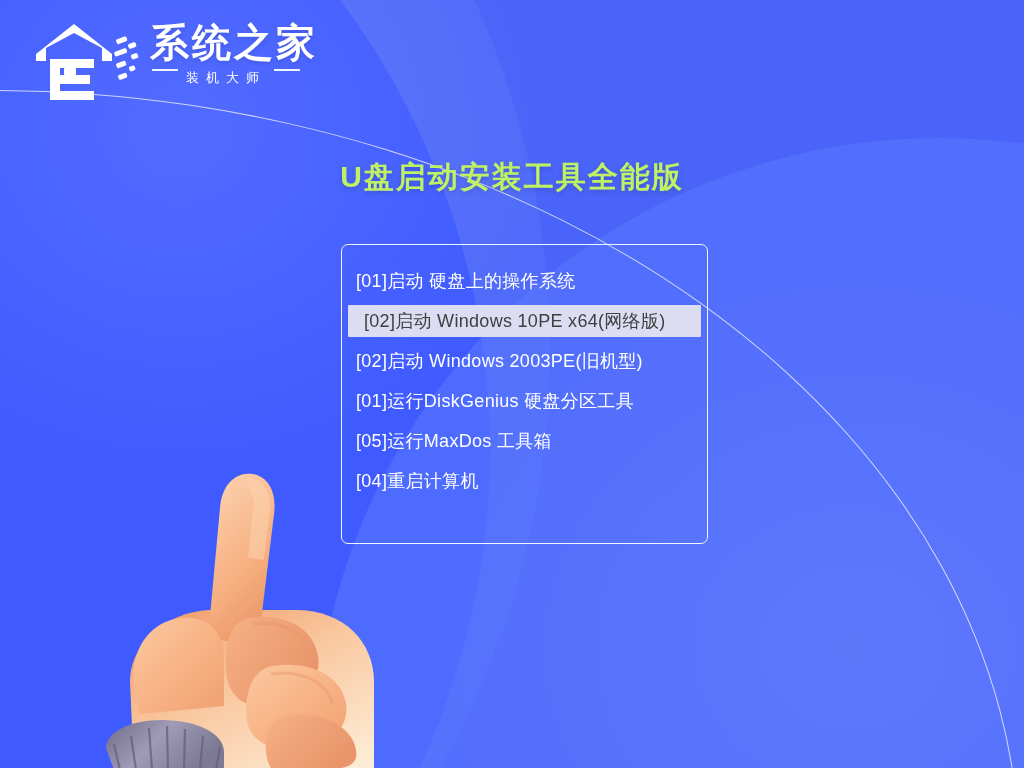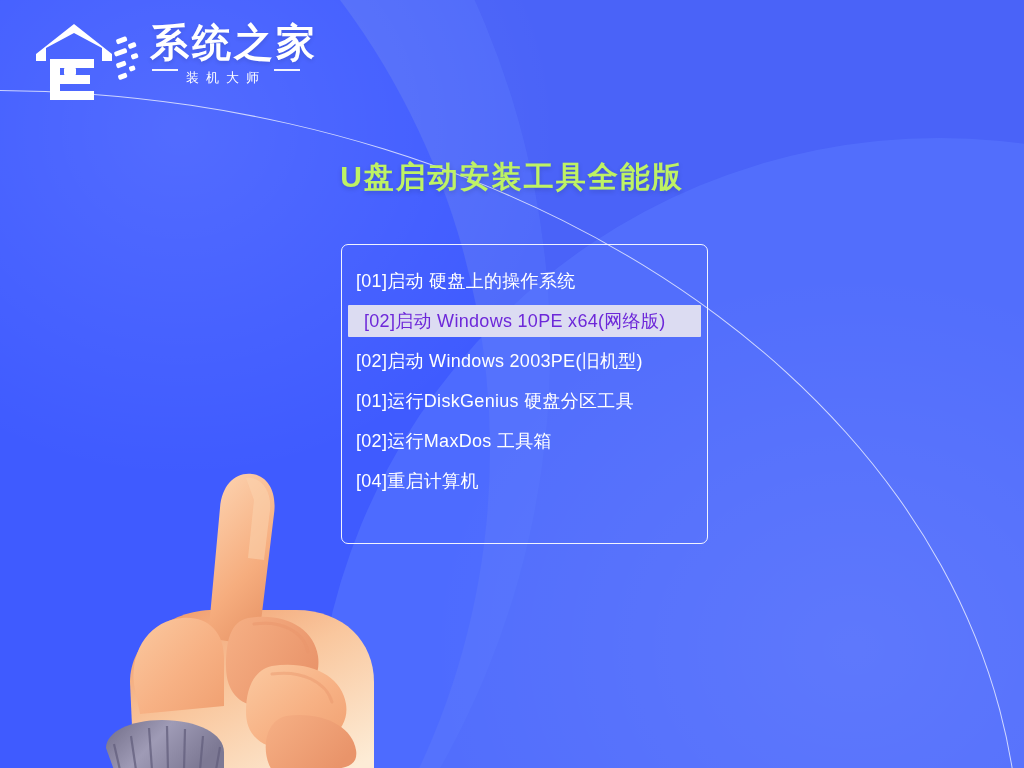--- a/index.html
+++ b/index.html
@@ -100,21 +100,21 @@
     margin:0 6px 8px 6px;
     padding:0 8px;
     color:#ffffff;
     font-size:18px;
     letter-spacing:.3px;
     white-space:nowrap;
     border-radius:1px;
   }
   .menu-item.selected {
     background:#dcdcf2;
-    color:#6d28d9;
+    color:#404040;
     padding-left:16px;
   }
 
   
   .hand { position:absolute; left:96px; top:470px; width:320px; height:300px; }
 </style>
 </head>
 <body>
 
 <div id="screen">
@@ -158,21 +158,21 @@
   </div>
 
   <div class="page-title">U盘启动安装工具全能版</div>
 
   <div class="menu-box">
     <div class="menu-list" id="menu-list">
         <div class="menu-item">[01]启动 硬盘上的操作系统</div>
         <div class="menu-item selected">[02]启动 Windows 10PE x64(网络版)</div>
         <div class="menu-item">[02]启动 Windows 2003PE(旧机型)</div>
         <div class="menu-item">[01]运行DiskGenius 硬盘分区工具</div>
-        <div class="menu-item">[02]运行MaxDos 工具箱</div>
+        <div class="menu-item">[05]运行MaxDos 工具箱</div>
         <div class="menu-item">[04]重启计算机</div>
       </div>
   </div>
 
   <div class="hand">
     <svg viewBox="0 0 320 300" width="320" height="300" aria-hidden="true">
       <defs>
         <linearGradient id="skin1" x1="0" y1="0" x2="1" y2="1">
           <stop offset="0%" stop-color="#fbc9a0"></stop>
           <stop offset="55%" stop-color="#f7b184"></stop>

